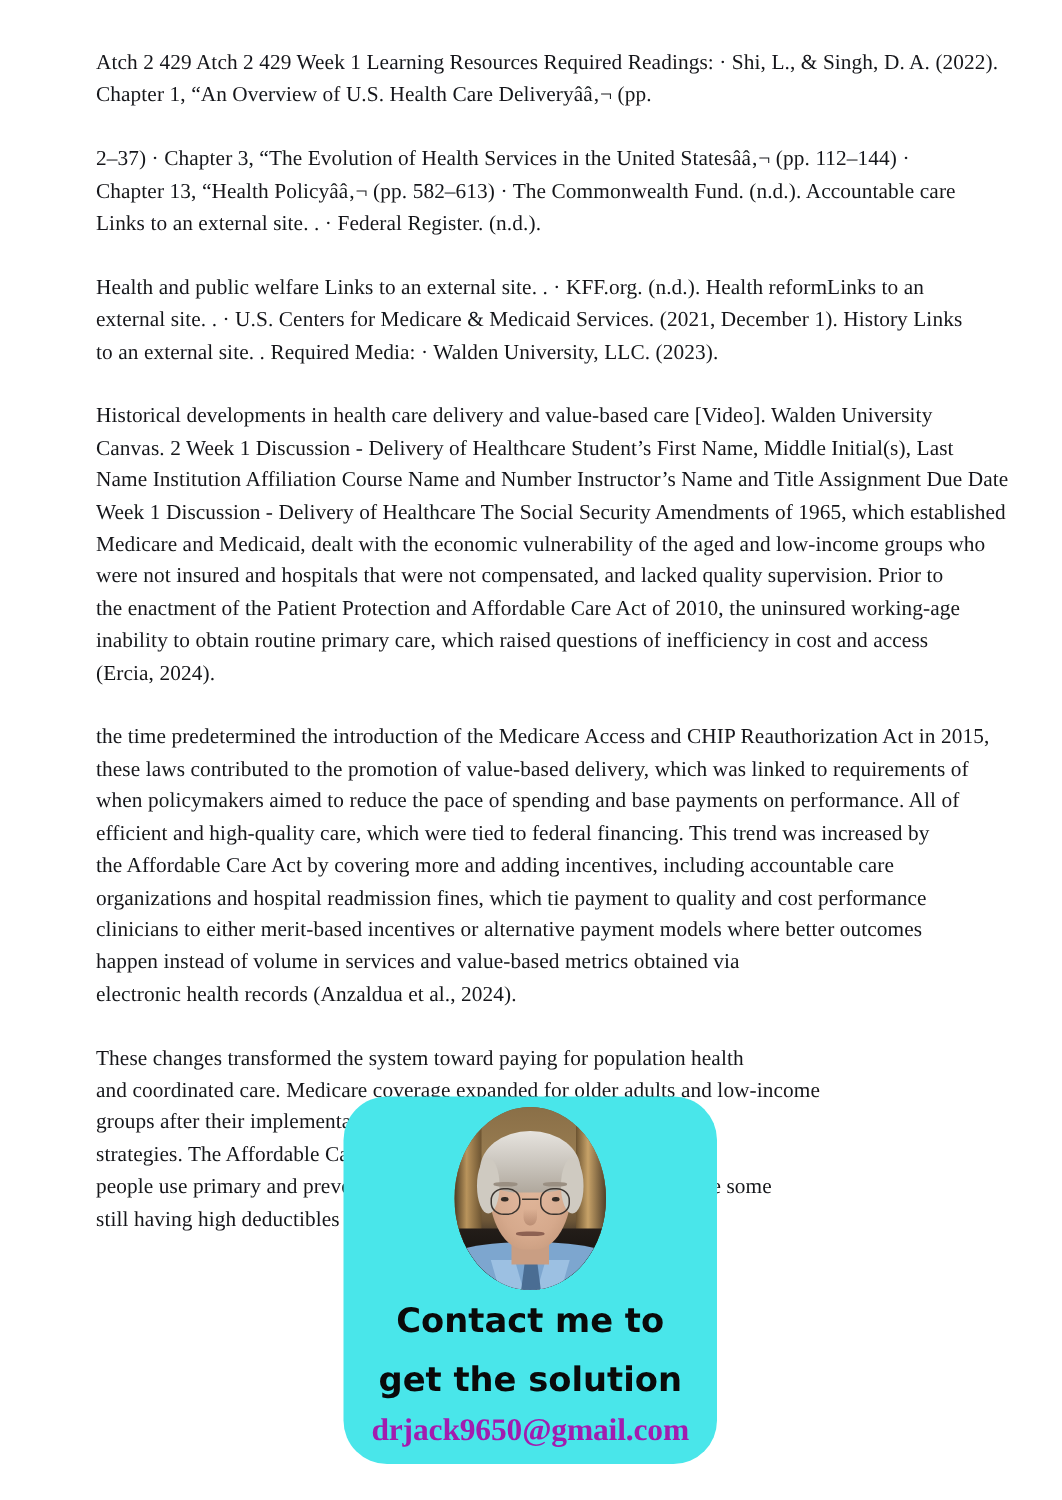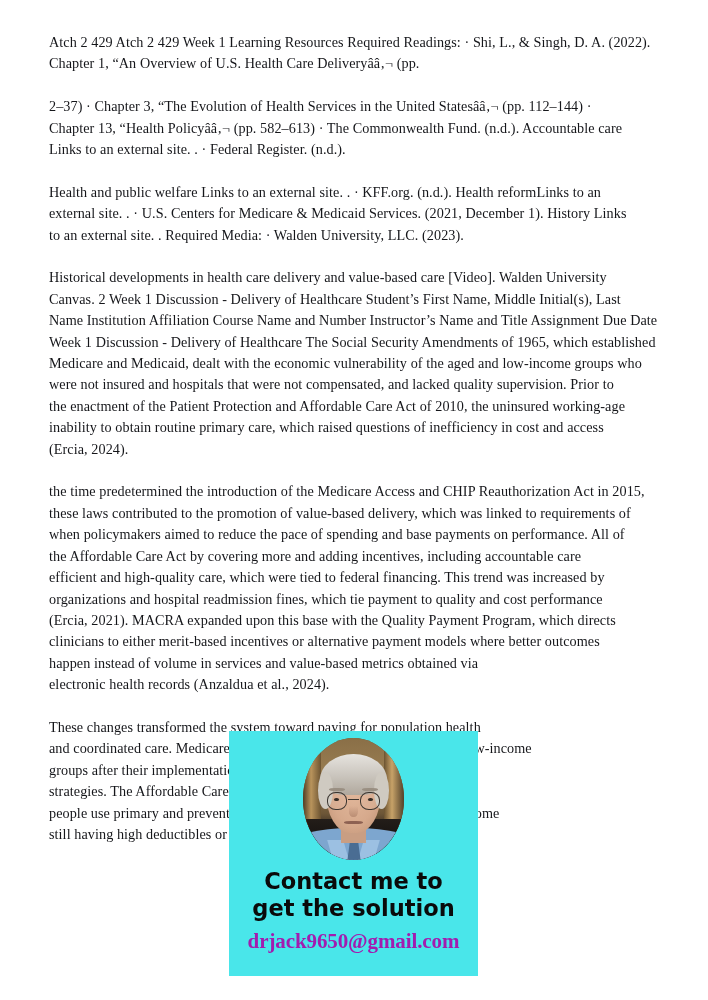--- a/index.html
+++ b/index.html
@@ -41,34 +41,36 @@
     letter-spacing: 0.005em;
   }
 
   .para-gap {
     height: 21.4px;
   }
 
   .para .line {
     display: block;
     white-space: pre;
+    margin-left: 15px;
   }
 
   
   .overlay-card {
     position: absolute;
     left: 229px;
     top: 731px;
     width: 249px;
     height: 245px;
     background: #49e6ea;
     overflow: hidden;
     display: flex;
     flex-direction: column;
     align-items: center;
+    border-radius: 29px;
   }
 
   .portrait-wrap {
     position: relative;
     width: 101px;
     height: 122px;
     margin-top: 7px;
     border-radius: 50% / 50%;
     overflow: hidden;
     background: #6b5434;
@@ -173,20 +175,21 @@
   }
 
   .overlay-line1, .overlay-line2 {
     font-family: "DejaVu Sans", "Liberation Sans", sans-serif;
     font-weight: bold;
     font-size: 22.5px;
     line-height: 27px;
     color: #0a0a0a;
     text-align: center;
     width: 100%;
+    margin-top: 12px;
   }
   .overlay-line1 { margin-top: 8px; }
   .overlay-email {
     font-family: "Liberation Serif", "DejaVu Serif", serif;
     font-weight: bold;
     font-size: 21px;
     line-height: 26px;
     color: #a21caf;
     text-align: center;
     width: 100%;
@@ -231,24 +234,23 @@
       <span class="line">the enactment of the Patient Protection and Affordable Care Act of 2010, the uninsured working-age</span>
       <span class="line">inability to obtain routine primary care, which raised questions of inefficiency in cost and access</span>
       <span class="line">(Ercia, 2024).</span>
     </p>
     <div class="para-gap"></div>
 
     <p class="para">
       <span class="line">the time predetermined the introduction of the Medicare Access and CHIP Reauthorization Act in 2015,</span>
       <span class="line">these laws contributed to the promotion of value-based delivery, which was linked to requirements of</span>
       <span class="line">when policymakers aimed to reduce the pace of spending and base payments on performance. All of</span>
+      <span class="line">efficient and high-quality care, which were tied to federal financing. This trend was increased by</span>
       <span class="line">the Affordable Care Act by covering more and adding incentives, including accountable care</span>
-      <span class="line">efficient and high-quality care, which were tied to federal financing. This trend was increased by</span>
       <span class="line">organizations and hospital readmission fines, which tie payment to quality and cost performance</span>
-      <span class="line">(Ercia, 2021). MACRA expanded upon this base with the Quality Payment Program, which directs</span>
       <span class="line">clinicians to either merit-based incentives or alternative payment models where better outcomes</span>
       <span class="line">happen instead of volume in services and value-based metrics obtained via</span>
       <span class="line">electronic health records (Anzaldua et al., 2024).</span>
     </p>
     <div class="para-gap"></div>
 
     <p class="para">
       <span class="line">These changes transformed the system toward paying for population health</span>
       <span class="line">and coordinated care. Medicare coverage expanded for older adults and low-income</span>
       <span class="line">groups after their implementation and increased interest in value-based</span>

